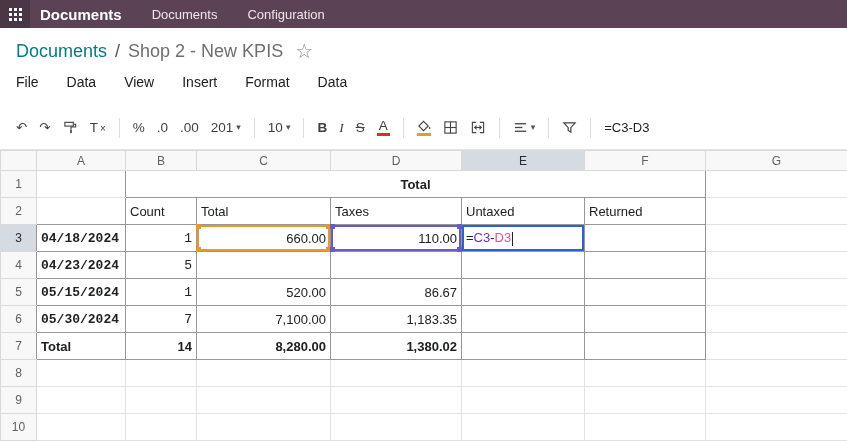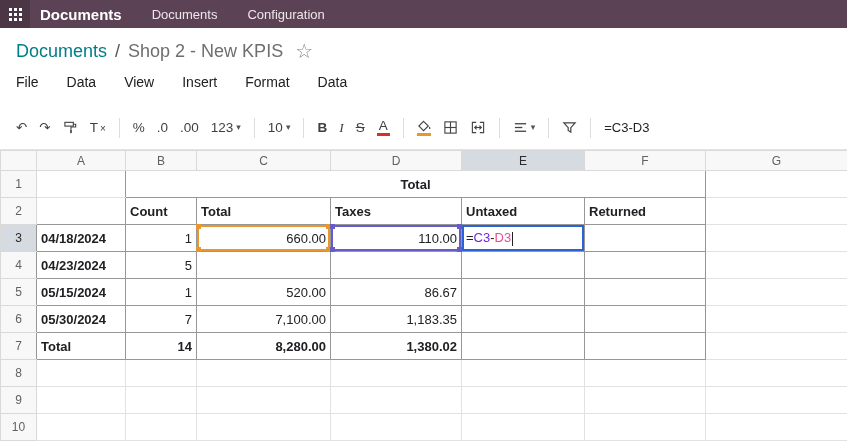--- a/index.html
+++ b/index.html
@@ -47,26 +47,26 @@
   .grid .chrow th { height:20px; }
   .grid td, .grid th.rh { height:27px; }
   .grid td { border:1px solid #e2e2e2; background:#fff; color:#202124; padding:0 4px; overflow:hidden; white-space:nowrap; }
   th.active { background:#d6dbe1; color:#2b2b2b; }
   .tb { border-color:#979797 !important; }
   .bbd { border-bottom-color:#979797 !important; }
   .brd { border-right-color:#979797 !important; }
   .b { font-weight:bold; }
   .r { text-align:right; }
   .ctr { text-align:center; }
-  .bgblue { background:#cfe2f3; }
+  .bgblue { background:#cfe2f3;font-family:Liberation Mono, monospace; }
   .bgyellow { background:#fff2cc;margin-left:20px; }
   .bgpurple { background:#d9d2e9;border-radius:10px; }
   .bgpeach { background:#fce5cd; }
   .bggreen { background:#d9ead3; }
-  .hdr { background:#e9e9e9; font-weight:bold; }
+  .hdr { background:#e9e9e9; font-weight:normal; }
   .bgtot { background:#efefef; }
   .c3 { background:#fbe2c0; box-shadow:inset 0 0 0 2px #e8962e; position:relative; overflow:visible !important; }
   .d3 { background:#d5cbe8; box-shadow:inset 0 0 0 2px #655cc5; position:relative; overflow:visible !important; }
   .e3 { background:#fff; box-shadow:inset 0 0 0 2px #2a63d4; text-align:left; }
   .h { position:absolute; width:5px; height:5px; z-index:2; }
   .oh { background:#e8962e; } .ph { background:#655cc5; }
   .tl{left:-1px;top:-1px} .tr{right:-1px;top:-1px} .bl{left:-1px;bottom:-1px} .br{right:-1px;bottom:-1px}
   .tok-ref1 { color:#6d28d9; }
   .tok-ref2 { color:#ec4899; }
   .caret-line { display:inline-block; width:1px; height:14px; background:#222; vertical-align:middle; margin-left:1px; }
@@ -123,21 +123,21 @@
   </span>
   <span class="tbtn">
     <span>T</span>
       <span class="xsm">×</span>
   </span>
   <i class="sep"></i>
   <span class="tbtn">%</span>
   <span class="tbtn">.0</span>
   <span class="tbtn">.00</span>
   <span class="tbtn">
-    <span>123</span>
+    <span>201</span>
       <span class="caret">▾</span>
   </span>
   <i class="sep"></i>
   <span class="tbtn">
     <span>10</span>
       <span class="caret">▾</span>
   </span>
   <i class="sep"></i>
   <span class="tbtn boldb">B</span>
   <span class="tbtn italb">I</span>

